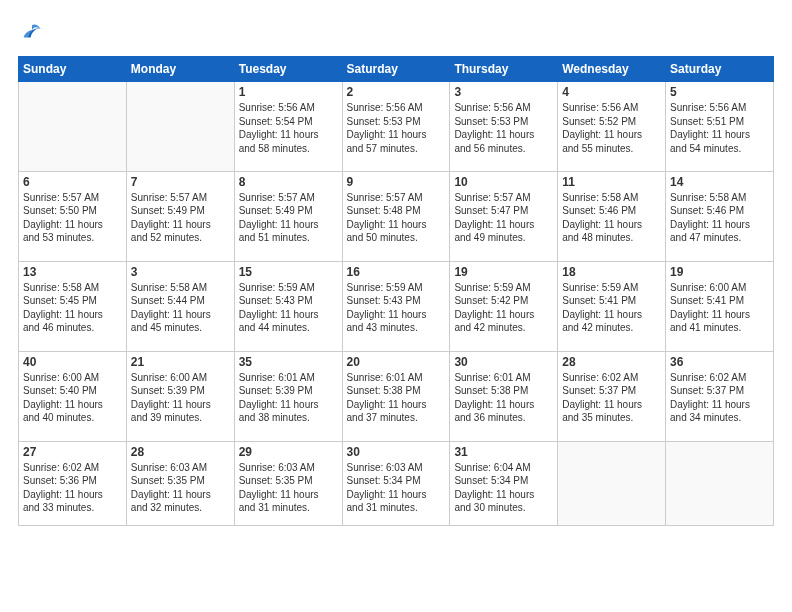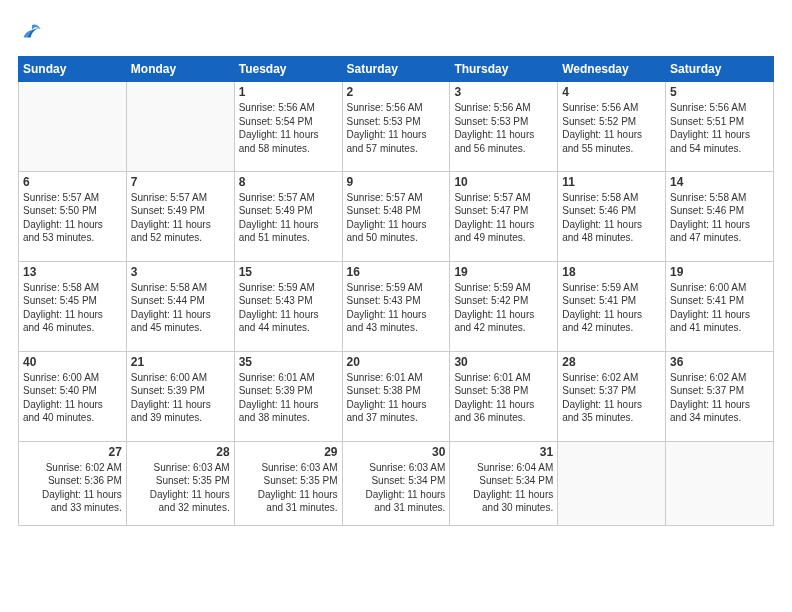--- a/index.html
+++ b/index.html
@@ -94,21 +94,20 @@
     .day-info {
       font-size: 10px;
       line-height: 1.35;
       color: #333;
     }
     tr.week-row td {
       height: 82px;
     }
     tr.week-row-last td {
       height: 72px;
-      text-align: right;
     }
   </style>
 </head>
 <body>
 
 <div class="page">
   <div class="header">
     <div class="logo">
       <svg class="logo-bird" viewBox="0 0 40 40" xmlns="http://www.w3.org/2000/svg">
         <path d="M8 28 C10 20, 18 15, 28 18 C22 16, 16 20, 14 28 Z" fill="#4a90d9"></path>

